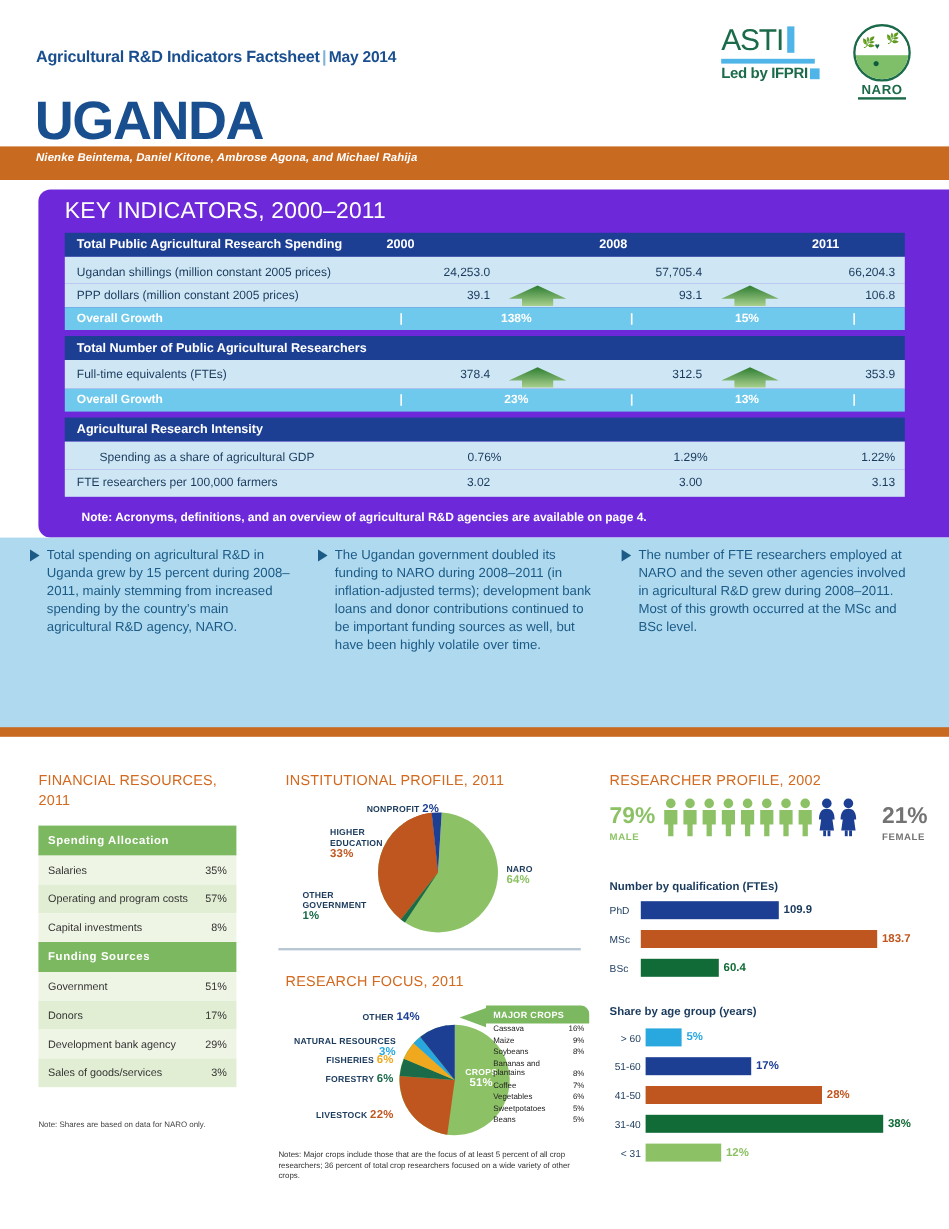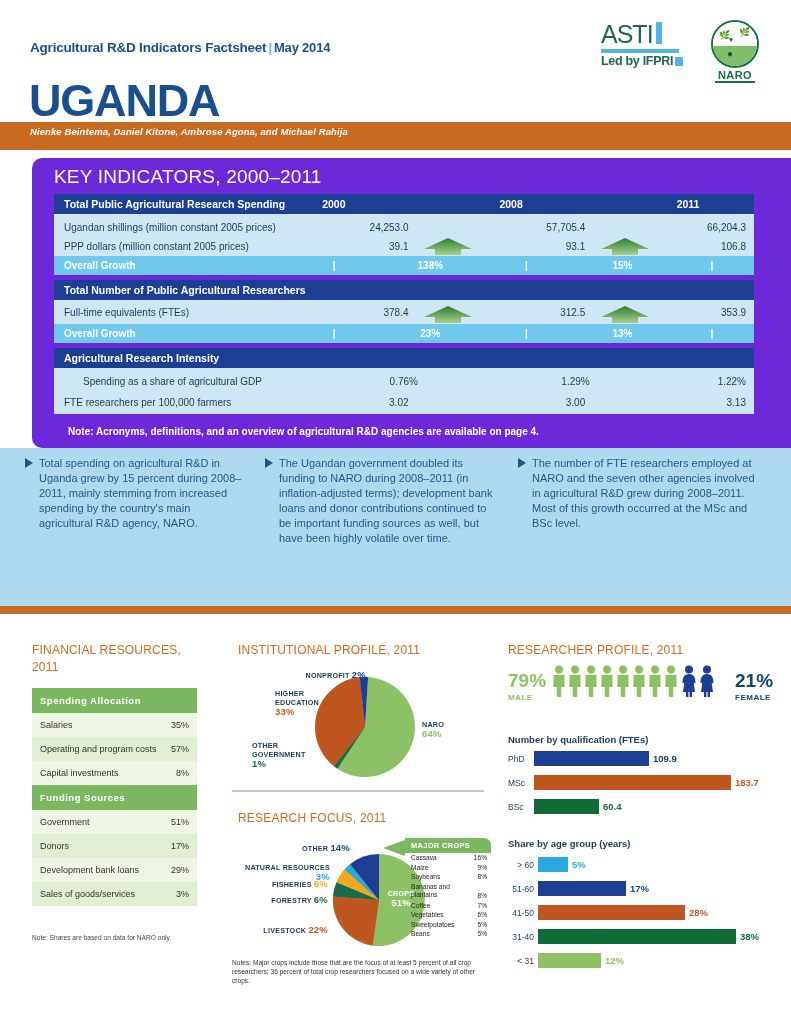--- a/index.html
+++ b/index.html
@@ -288,21 +288,21 @@
     <div class="fin-hd">Funding Sources</div>
     <div class="fin-row fin-a">
       <span>Government</span>
       <span>51%</span>
     </div>
     <div class="fin-row fin-b">
       <span>Donors</span>
       <span>17%</span>
     </div>
     <div class="fin-row fin-a">
-      <span>Development bank loans</span>
+      <span>Development bank agency</span>
       <span>29%</span>
     </div>
     <div class="fin-row fin-b">
       <span>Sales of goods/services</span>
       <span>3%</span>
     </div>
   </div>
   <div class="fin-note">Note: Shares are based on data for NARO only.</div>
 
   <div class="sec-title" style="left:238px; top:642px;">INSTITUTIONAL PROFILE, 2011</div>
@@ -405,27 +405,27 @@
         <span>5%</span>
       </div>
     <div class="mc-row">
         <span>Beans</span>
         <span>5%</span>
       </div>
   </div>
 
   <div class="rf-note">Notes: Major crops include those that are the focus of at least 5 percent of all crop researchers; 36 percent of total crop researchers focused on a wide variety of other crops.</div>
 
-  <div class="sec-title" style="left:508px; top:642px;">RESEARCHER PROFILE, 2011</div>
+  <div class="sec-title" style="left:508px; top:642px;">RESEARCHER PROFILE, 2002</div>
 
   <div class="pct-big" style="left:508px; top:672px; color:#8cc265;">
     <span>79%</span>
     <span class="pct-sub">MALE</span>
   </div>
-  <div class="pct-big" style="left:735px; top:672px; color:#0c4a6e;">
+  <div class="pct-big" style="left:735px; top:672px; color:#737373;">
     <span>21%</span>
     <span class="pct-sub">FEMALE</span>
   </div>
 
   <svg style="position:absolute;left:552px;top:665px;" width="182" height="32" viewBox="0 0 182 32">
     <g fill="#8cc265">
       <g transform="translate(0,0)">
           <circle cx="7" cy="4.5" r="4"></circle>
           <path d="M1.5 10 h11 v12 h-3.3 v10 h-4.4 v-10 h-3.3 z"></path>
         </g>

